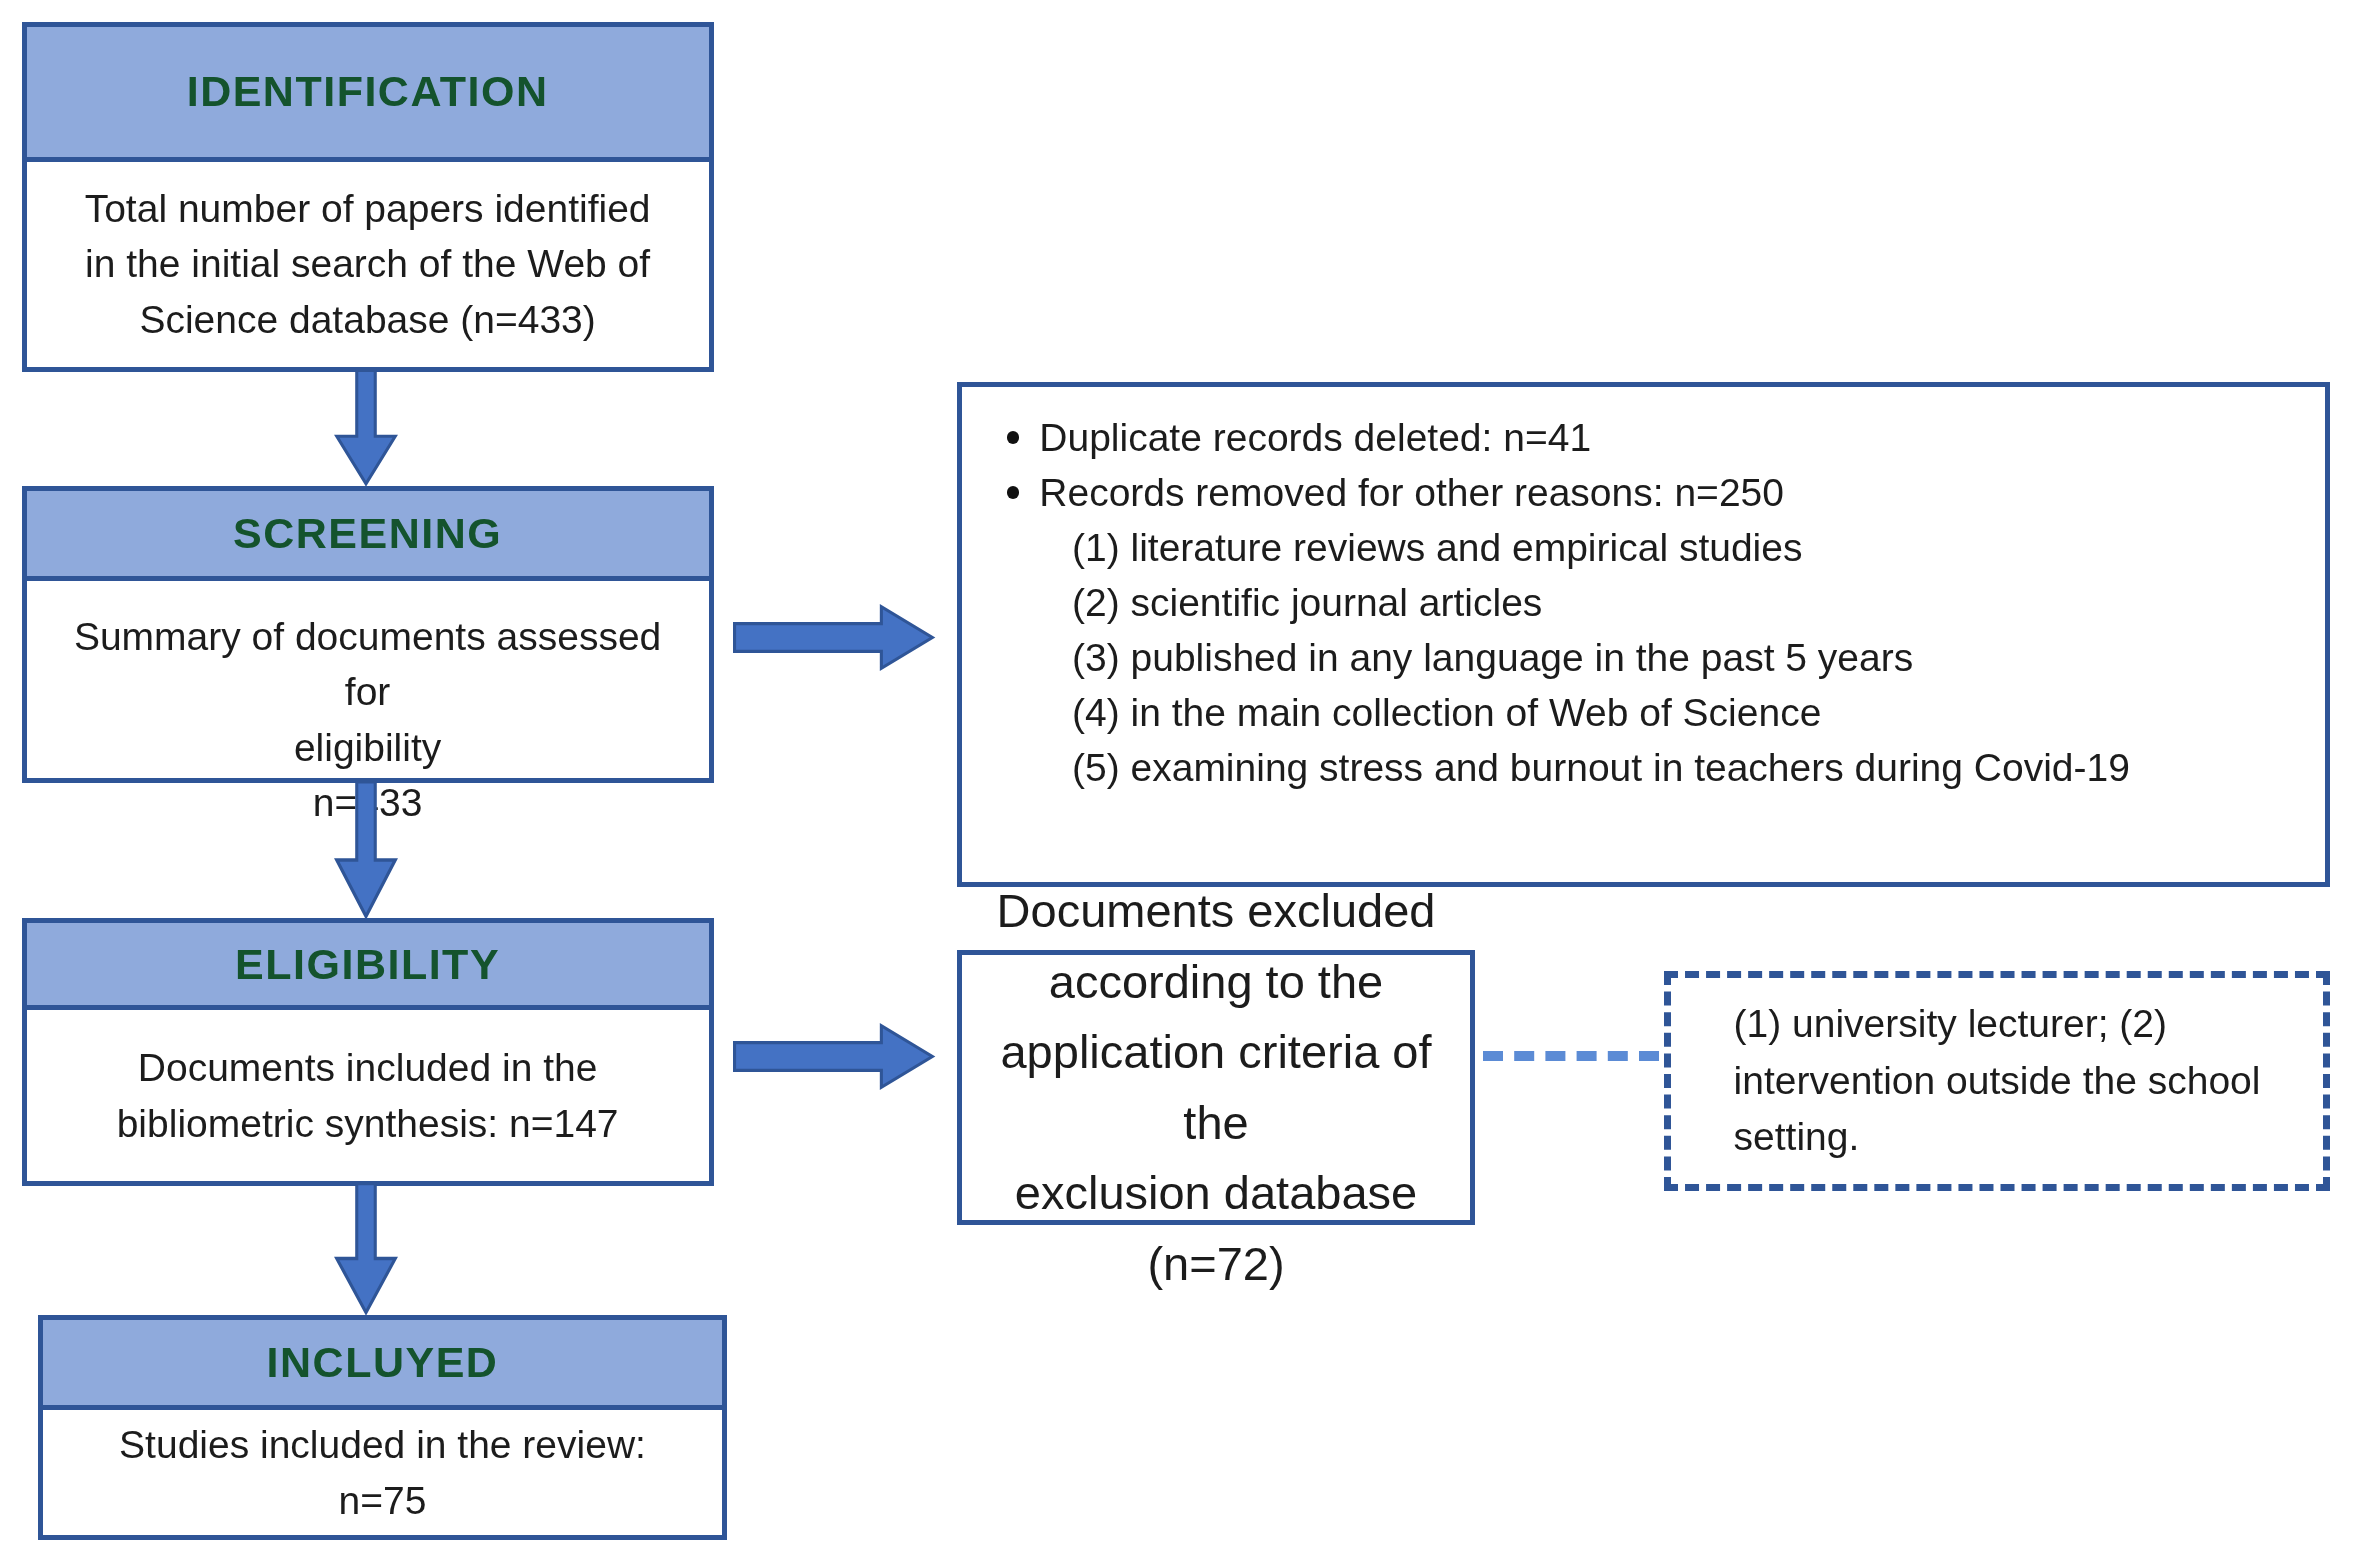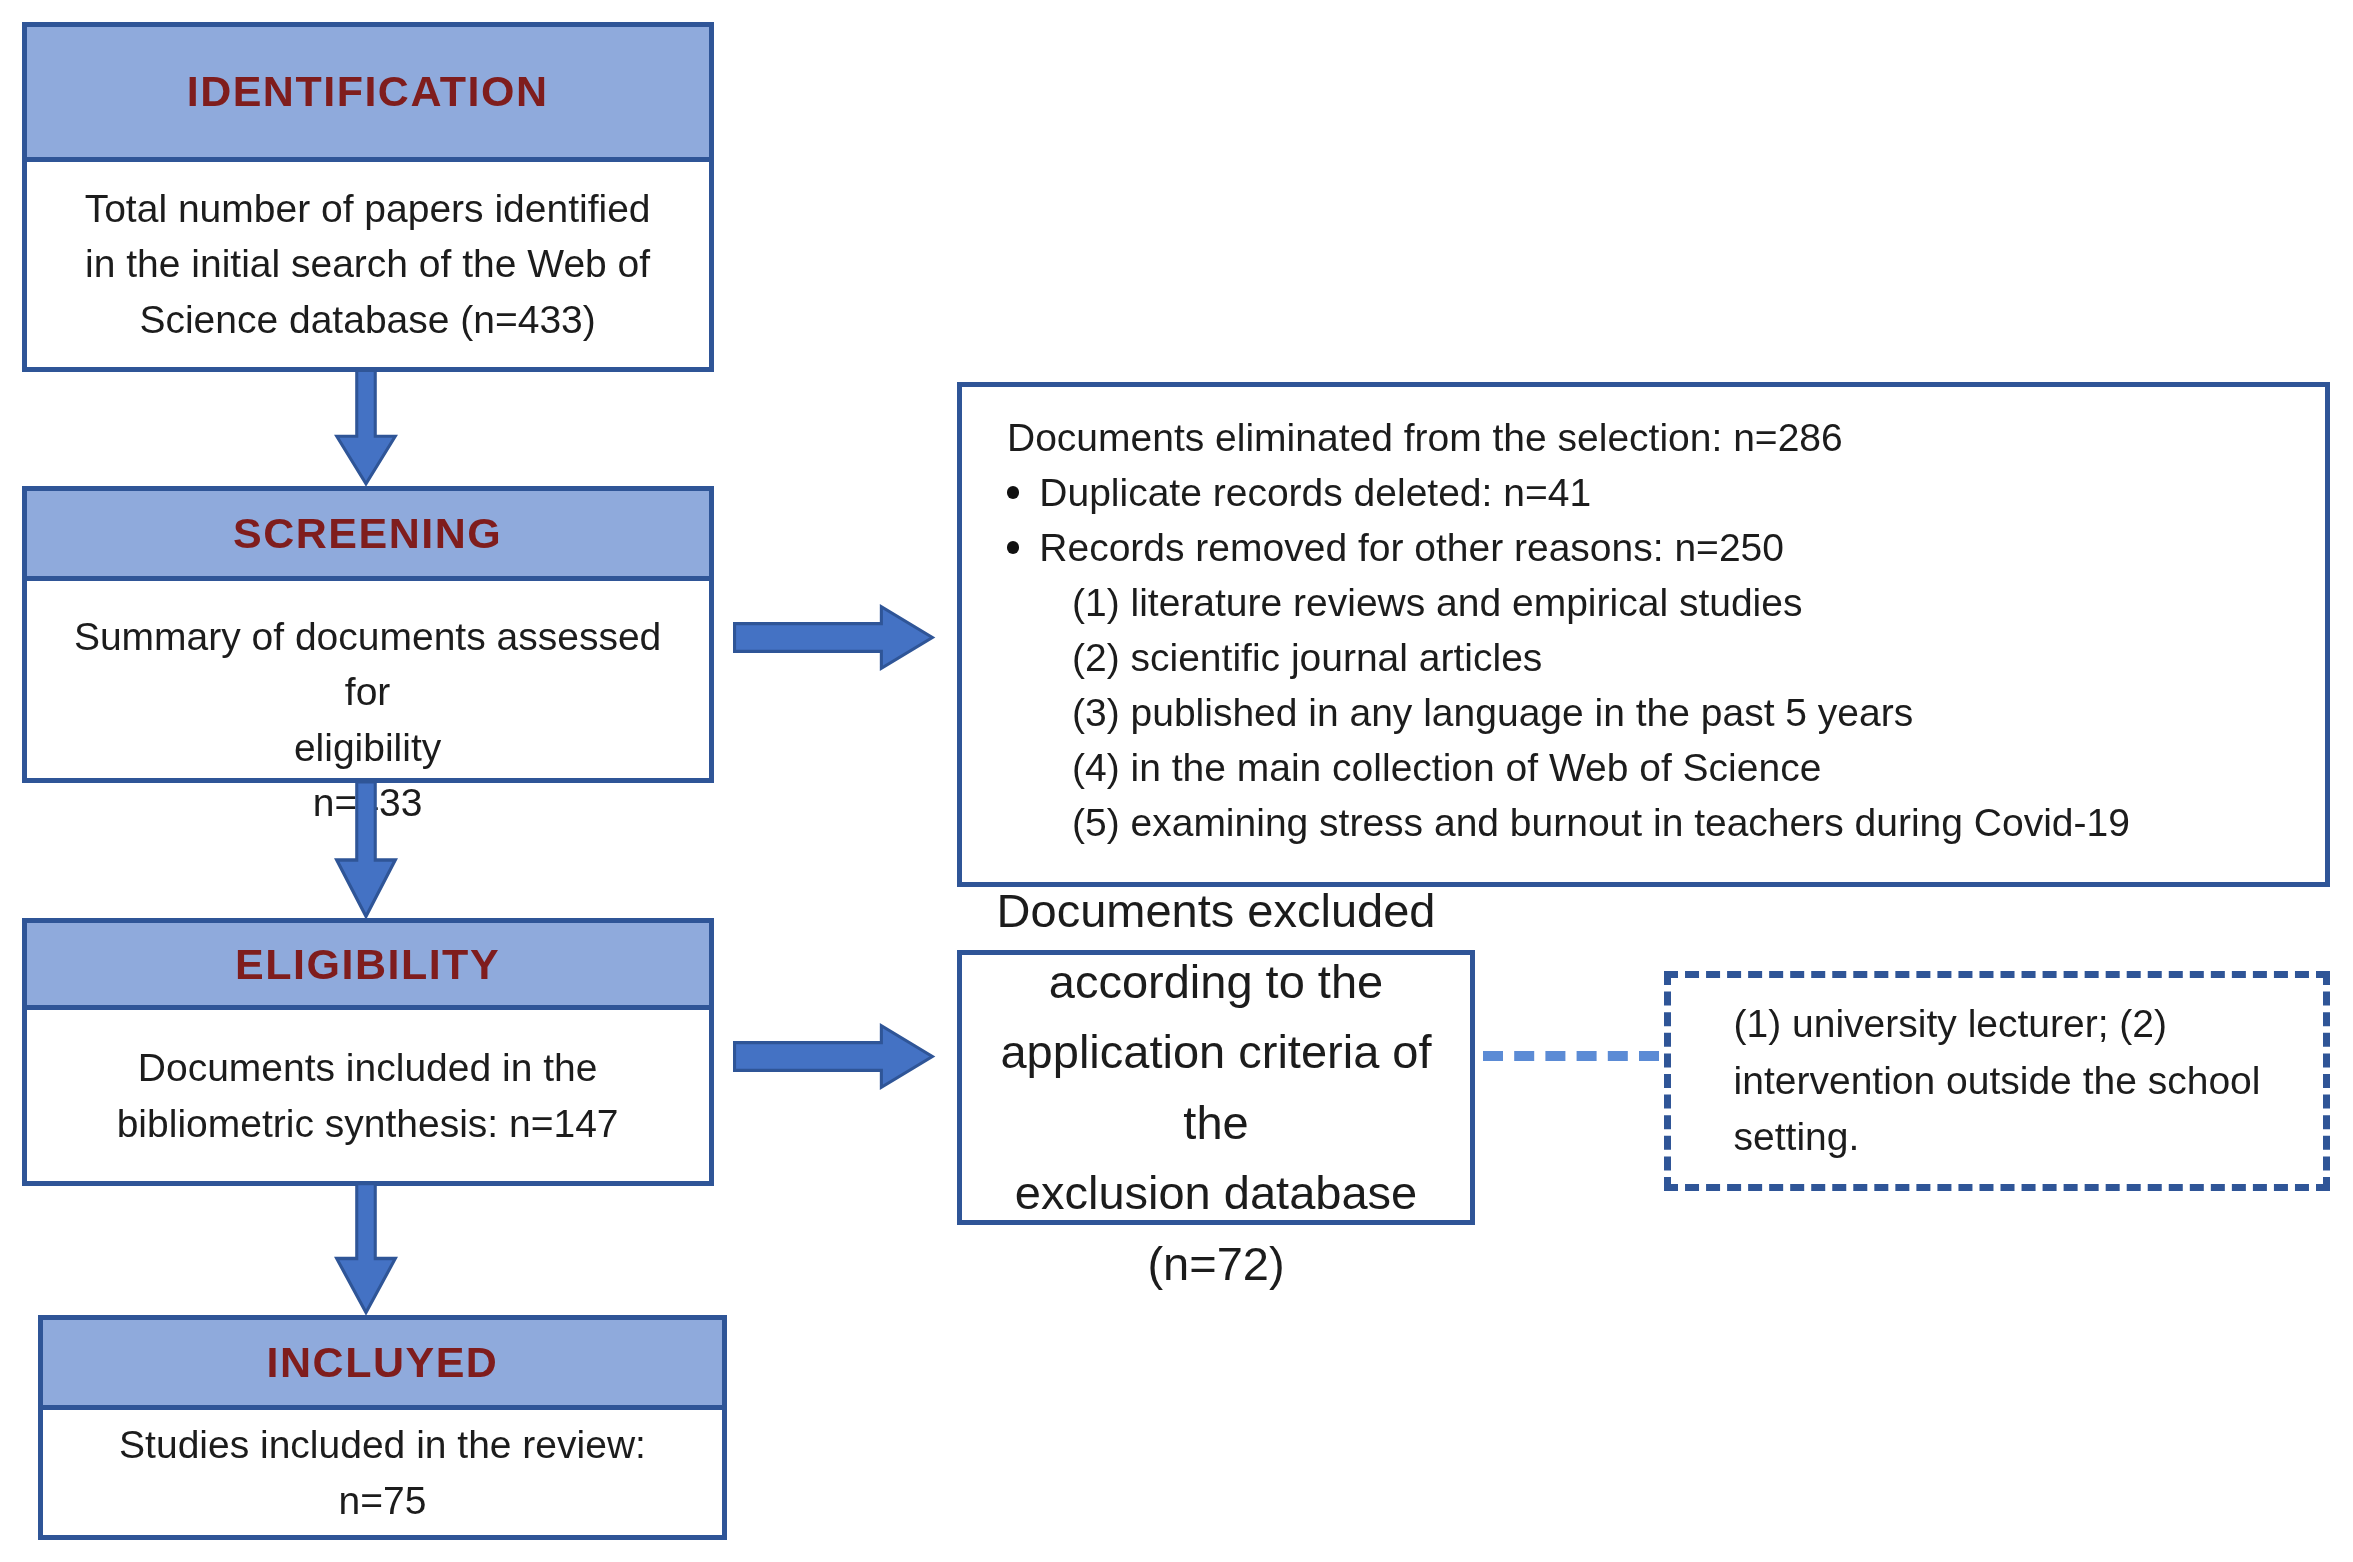--- a/index.html
+++ b/index.html
@@ -14,21 +14,21 @@
   body{
     width:2354px;height:1562px;position:relative;background:var(--bg);
     font-family:"Liberation Sans", sans-serif;color:var(--ink);
   }
   .stage{
     position:absolute;border:5.4px solid var(--border);background:#fff;
     display:flex;flex-direction:column;box-sizing:border-box;
   }
   .stage-header{
     background:var(--hdr-fill);border-bottom:5.4px solid var(--border);
-    color:#7f1d1d;font-weight:bold;font-size:43px;letter-spacing:1.5px;
+    color:#14532d;font-weight:bold;font-size:43px;letter-spacing:1.5px;
     display:flex;align-items:center;justify-content:center;flex:0 0 auto;
   }
   .stage-body{
     flex:1;display:flex;align-items:center;justify-content:center;
     text-align:center;font-size:39px;line-height:1.42;white-space:pre-line;
     padding:0 23px;
   }
   .plainbox{
     position:absolute;border:5.4px solid var(--border);background:#fff;
     box-sizing:border-box;display:flex;align-items:center;justify-content:center;
@@ -118,21 +118,20 @@
   </svg>
 </div>
 
 <div class="arrow" style="left:733px;top:1021px;width:204px;height:71px;">
   <svg viewBox="0 0 264 92" preserveAspectRatio="none" aria-hidden="true">
     <path d="M2,28 L192,28 L192,6 L258,46 L192,86 L192,64 L2,64 Z" fill="#4472C4" stroke="#2F5597" stroke-width="4" stroke-linejoin="miter"></path>
   </svg>
 </div>
 
 <div class="exclusions">
-  <div class="rb-line">Documents eliminated from the selection: n=286</div>
   <div class="rb-line">
     <span class="rb-dot"></span>
     <span>Duplicate records deleted: n=41</span>
   </div>
   <div class="rb-line">
     <span class="rb-dot"></span>
     <span>Records removed for other reasons: n=250</span>
   </div>
   <div class="rb-line rb-reason">(1) literature reviews and empirical studies</div>
   <div class="rb-line rb-reason">(2) scientific journal articles</div>

